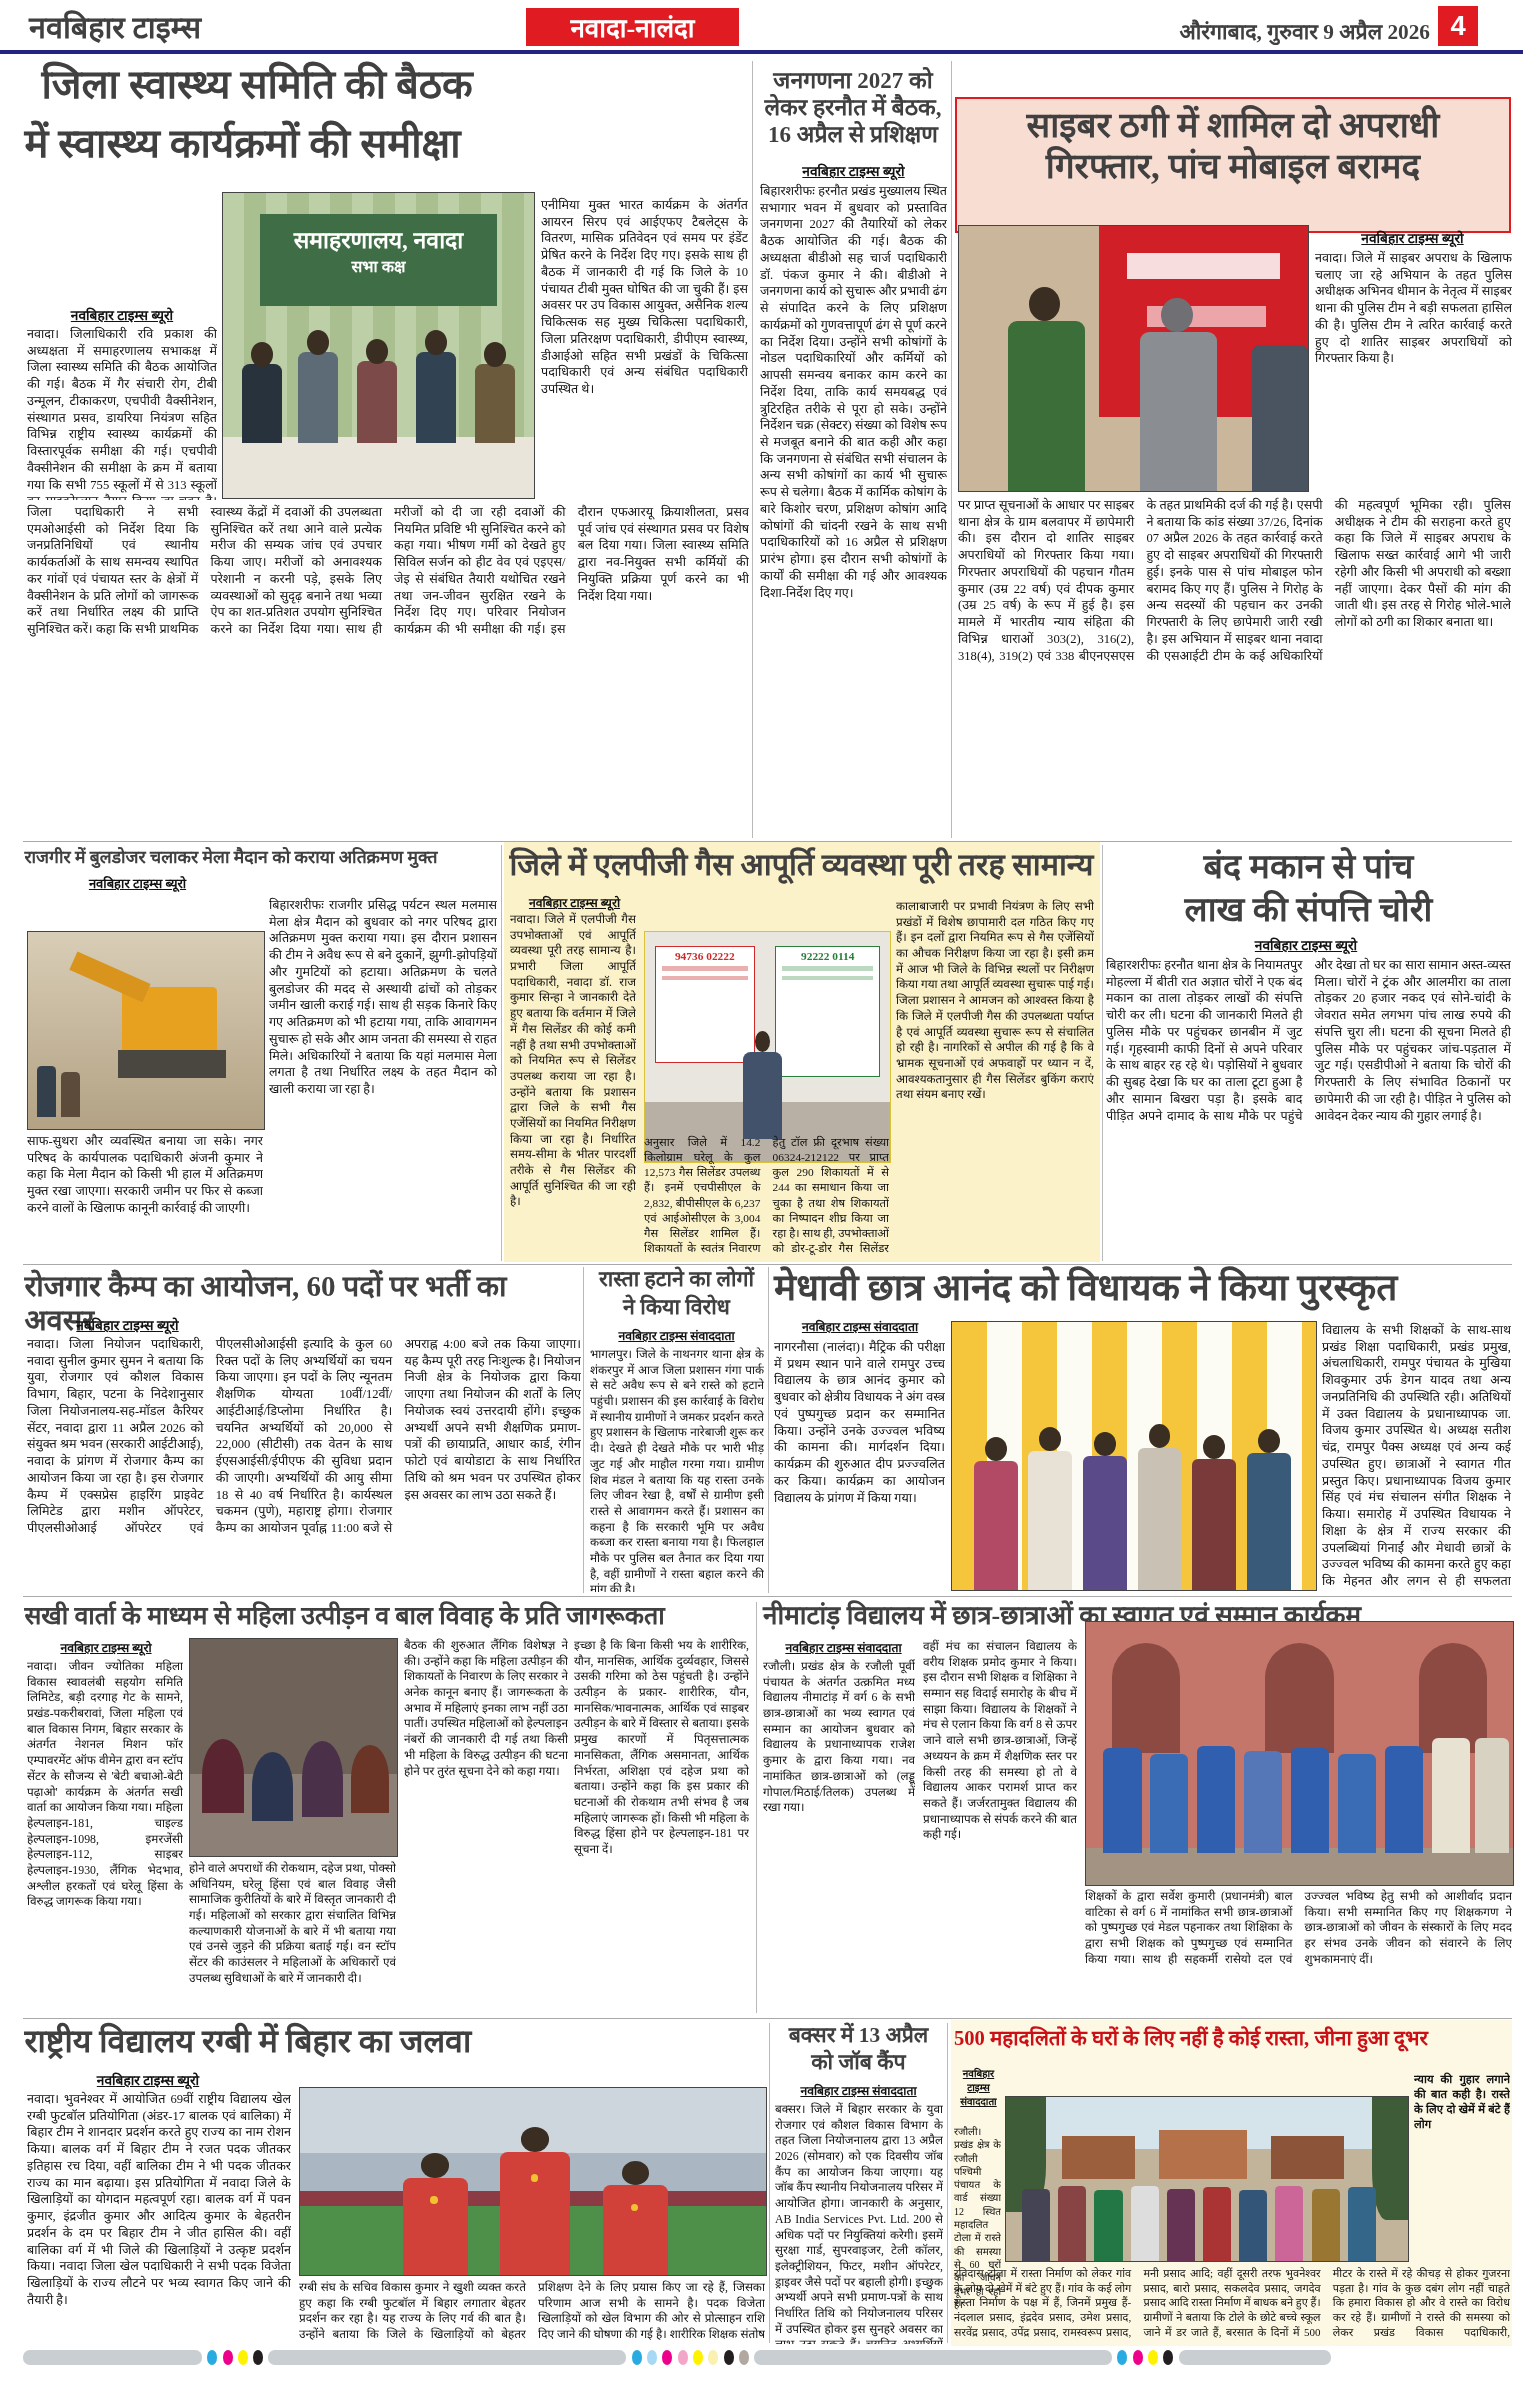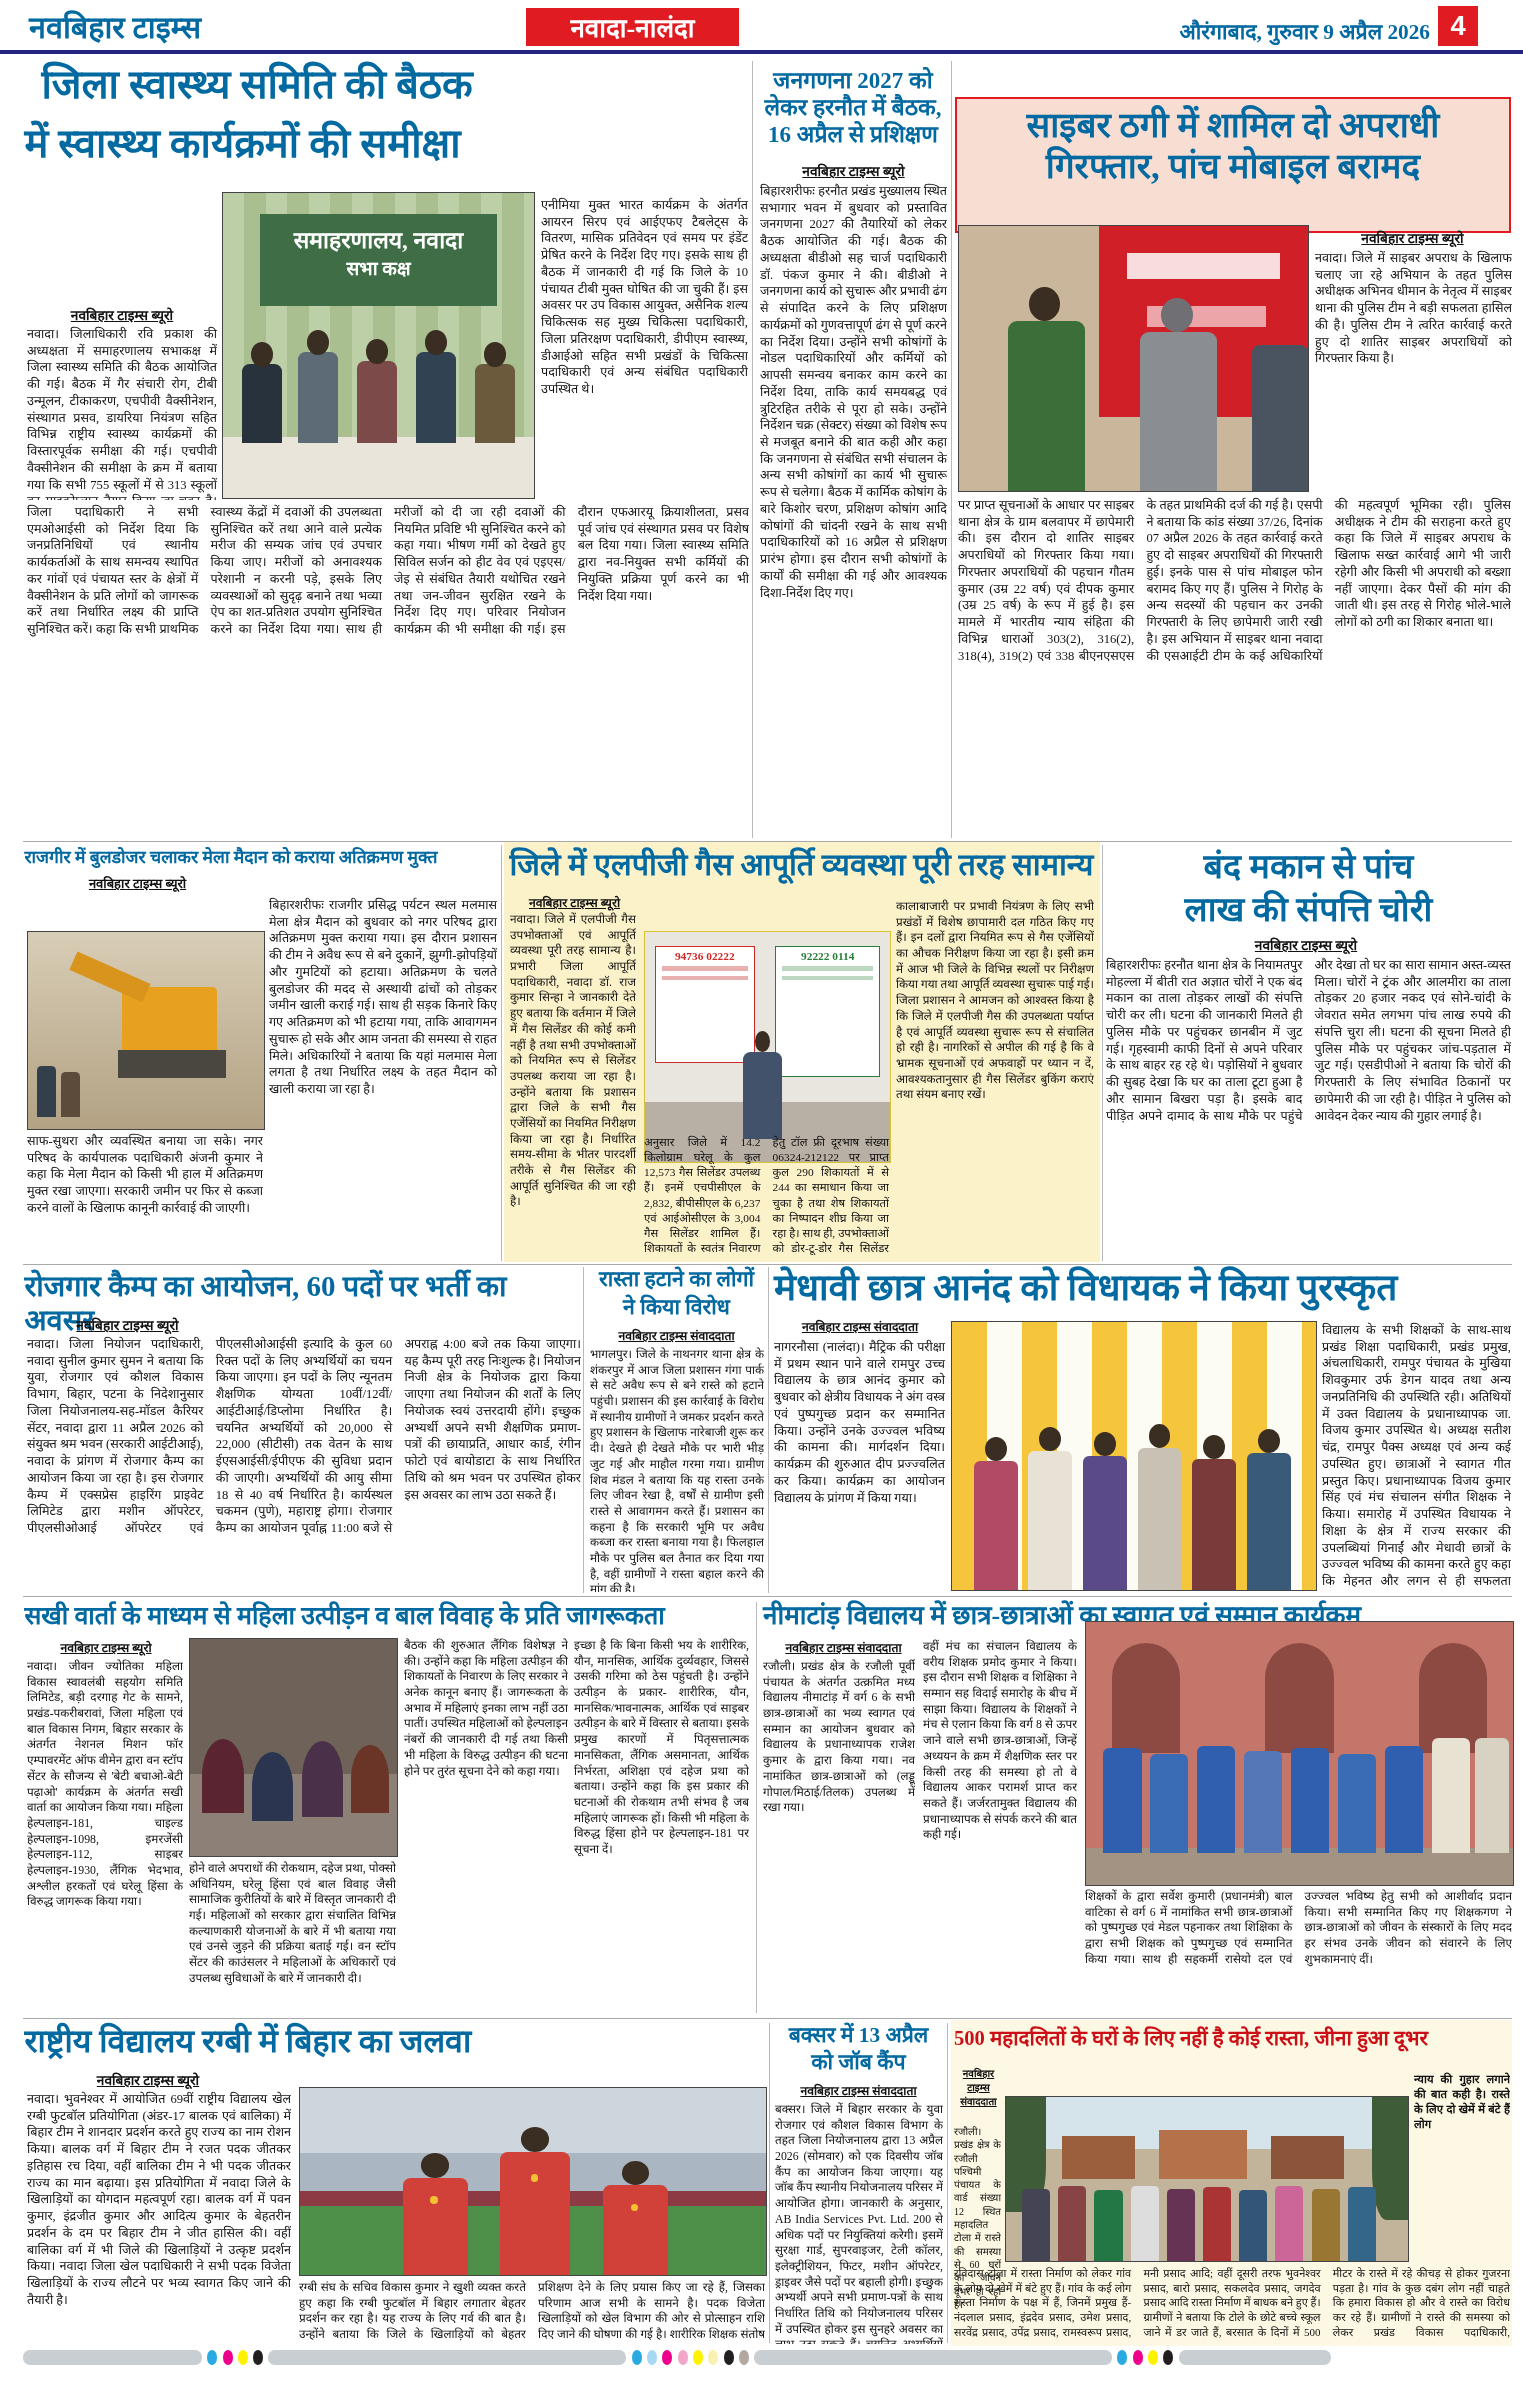--- a/index.html
+++ b/index.html
@@ -1,18 +1,18 @@
 <!DOCTYPE html>
 <html style="font-size:12.2px"><head>
 <meta charset="utf-8">
 <style>
   html,body{margin:0;padding:0;background:#ffffff;}
   #page{position:relative;width:1523px;height:2401px;background:#ffffff;overflow:hidden;
         font-family:"Liberation Serif", serif;color:#111;}
-  .hl{font-weight:700;color:#0369a1;line-height:1.18;}
+  .hl{font-weight:700;color:#404040;line-height:1.18;}
   .by{font-weight:700;text-decoration:underline;text-align:center;font-size:13.7px;}
   .bt{font-size:12.6px;line-height:1.33;text-align:justify;overflow:hidden;}
   .abs{position:absolute;}
   .vrule{position:absolute;width:0.8px;background:#b9b9b9;}
   .hrule{position:absolute;height:0.8px;background:#a9a9a9;}
   .photo{position:absolute;border:0.8px solid #444;overflow:hidden;background:#ddd;}
   .sil{position:absolute;}
   .head{position:absolute;border-radius:50%;background:#3a2d22;}
   .cols2{column-count:2;column-gap:12.2px;}
   .cols3{column-count:3;column-gap:12.2px;}
@@ -35,21 +35,21 @@
   <div class="abs" style="left:0;top:50px;width:1523px;height:3.8px;background:#232382;"></div>
 
   <div class="abs hl" style="left:24.4px;top:61px;width:457px;font-size:40px;margin-left:17px;">जिला स्वास्थ्य समिति की बैठक</div>
   <div class="abs hl" style="left:24.4px;top:120px;width:457px;font-size:40px;">में स्वास्थ्य कार्यक्रमों की समीक्षा</div>
   <div class="abs by" style="left:30.5px;top:305px;width:183px;">नवबिहार टाइम्स ब्यूरो</div>
   <div class="abs bt" style="left:27px;top:326px;width:190px;height:174px;">नवादा। जिलाधिकारी रवि प्रकाश की अध्यक्षता में समाहरणालय सभाकक्ष में जिला स्वास्थ्य समिति की बैठक आयोजित की गई। बैठक में गैर संचारी रोग, टीबी उन्मूलन, टीकाकरण, एचपीवी वैक्सीनेशन, संस्थागत प्रसव, डायरिया नियंत्रण सहित विभिन्न राष्ट्रीय स्वास्थ्य कार्यक्रमों की विस्तारपूर्वक समीक्षा की गई। एचपीवी वैक्सीनेशन की समीक्षा के क्रम में बताया गया कि सभी 755 स्कूलों में से 313 स्कूलों का माइक्रोप्लान तैयार किया जा चुका है। इसके अंतर्गत प्रथम खुराक के रूप में 13,821 एवं द्वितीय खुराक के रूप में 1,785 का टीकाकरण पूर्ण किया जा चुका है।</div>
 
   <div class="photo" style="left:222px;top:192px;width:311px;height:305px;background:repeating-linear-gradient(90deg,#bccfa6 0 21.3px,#a9bf90 21.3px 43px);">
     <div class="abs" style="left:12%;top:7%;width:76%;height:30%;background:#3f6d45;color:#fff;text-align:center;font-weight:700;">
       <div style="font-size:23px;padding-top:9.1px;">समाहरणालय, नवादा</div>
-      <div style="font-size:19px;">सभा कक्ष</div>
+      <div style="font-size:16px;">सभा कक्ष</div>
     </div>
     <div class="abs" style="left:0;bottom:0;width:100%;height:20%;background:#e9e5da;"></div>
     <div class="sil" style="left:6%;bottom:18%;width:13%;height:26%;background:#28323c;border-radius:7.6px 7.6px 0 0;"></div>
     <div class="sil" style="left:24%;bottom:18%;width:13%;height:30%;background:#5d6b77;border-radius:7.6px 7.6px 0 0;"></div>
     <div class="sil" style="left:43%;bottom:18%;width:13%;height:27%;background:#7d4a4a;border-radius:7.6px 7.6px 0 0;"></div>
     <div class="sil" style="left:62%;bottom:18%;width:13%;height:30%;background:#314253;border-radius:7.6px 7.6px 0 0;"></div>
     <div class="sil" style="left:81%;bottom:18%;width:13%;height:26%;background:#6b5a3c;border-radius:7.6px 7.6px 0 0;"></div>
     <div class="head" style="left:9%;bottom:43%;width:7%;height:8%;"></div>
     <div class="head" style="left:27%;bottom:47%;width:7%;height:8%;"></div>
     <div class="head" style="left:46%;bottom:44%;width:7%;height:8%;"></div>

